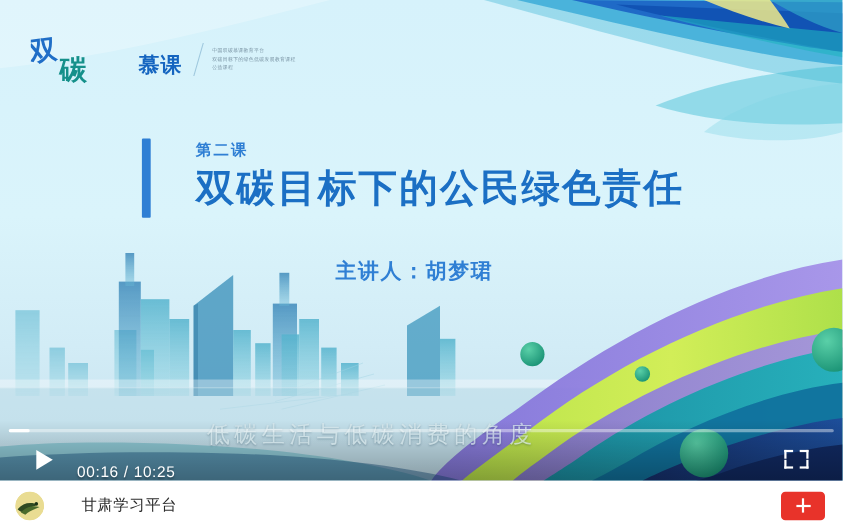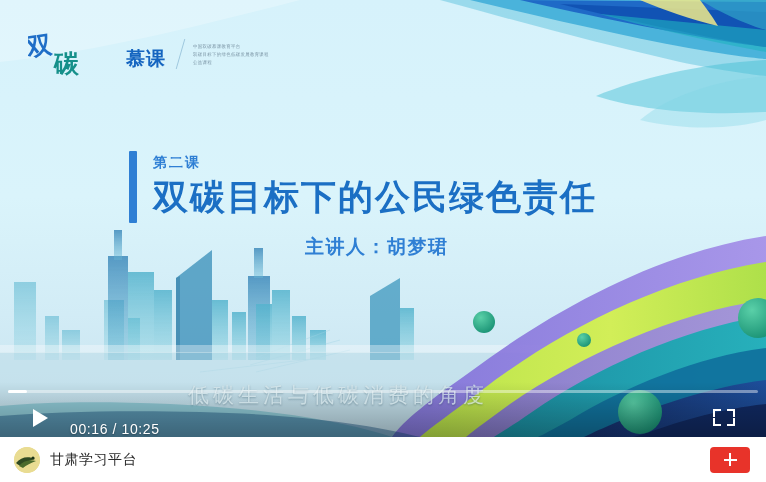--- a/index.html
+++ b/index.html
@@ -34,21 +34,21 @@
     transform: skewX(-16deg);
   }
   .logo-subtext { display:flex; flex-direction:column; gap:2px; padding-top:2px; }
   .logo-subtext span {
     display:block; font-size:4.4px; color:#7c96a6; letter-spacing:.35px;
     line-height:6px; white-space:nowrap; transform:scale(1,1.08);
     font-family:"DejaVu Sans","Liberation Sans",sans-serif;
   }
 
   
-  .title-block { position:absolute; left:129px; top:151px; display:flex; }
+  .title-block { position:absolute; left:129px; top:126px; display:flex;gap:25px; }
   .title-bar {
     width:8px; height:72px; background:#2f7fd4; margin-right:16px; flex:none;
     border-radius:1px;
   }
   .title-texts { padding-top:2px; }
   .lesson-no {
     font-size:14px; font-weight:bold; color:#2f7fd4; letter-spacing:2px;
     line-height:18px; margin-bottom:5px;
     font-family:"DejaVu Sans","Liberation Sans",sans-serif;
   }
@@ -107,21 +107,21 @@
     position:absolute; width:8px;height:8px; border:2px solid #ffffff;
   }
   .fullscreen-btn i.tl{left:9px;top:11px;border-right:0;border-bottom:0;}
   .fullscreen-btn i.tr{right:9px;top:11px;border-left:0;border-bottom:0;}
   .fullscreen-btn i.bl{left:9px;bottom:11px;border-right:0;border-top:0;}
   .fullscreen-btn i.br{right:9px;bottom:11px;border-left:0;border-top:0;}
 
   
   .bottom-bar {
     position:absolute; left:0; top:437px; width:766px; height:45px;
-    background:#ffffff; display:flex; align-items:center;
+    background:#ffffff; display:flex; align-items:center;gap:24px;
   }
   .avatar {
     width:26px;height:26px;border-radius:50%;margin-left:14px;flex:none;
     overflow:hidden; position:relative; background:#e8d98c;
   }
   .channel-name {
     margin-left:10px; font-size:14px; color:#2b2b2b; letter-spacing:.5px;
     font-family:"DejaVu Sans","Liberation Sans",sans-serif;
   }
   .follow-btn {

